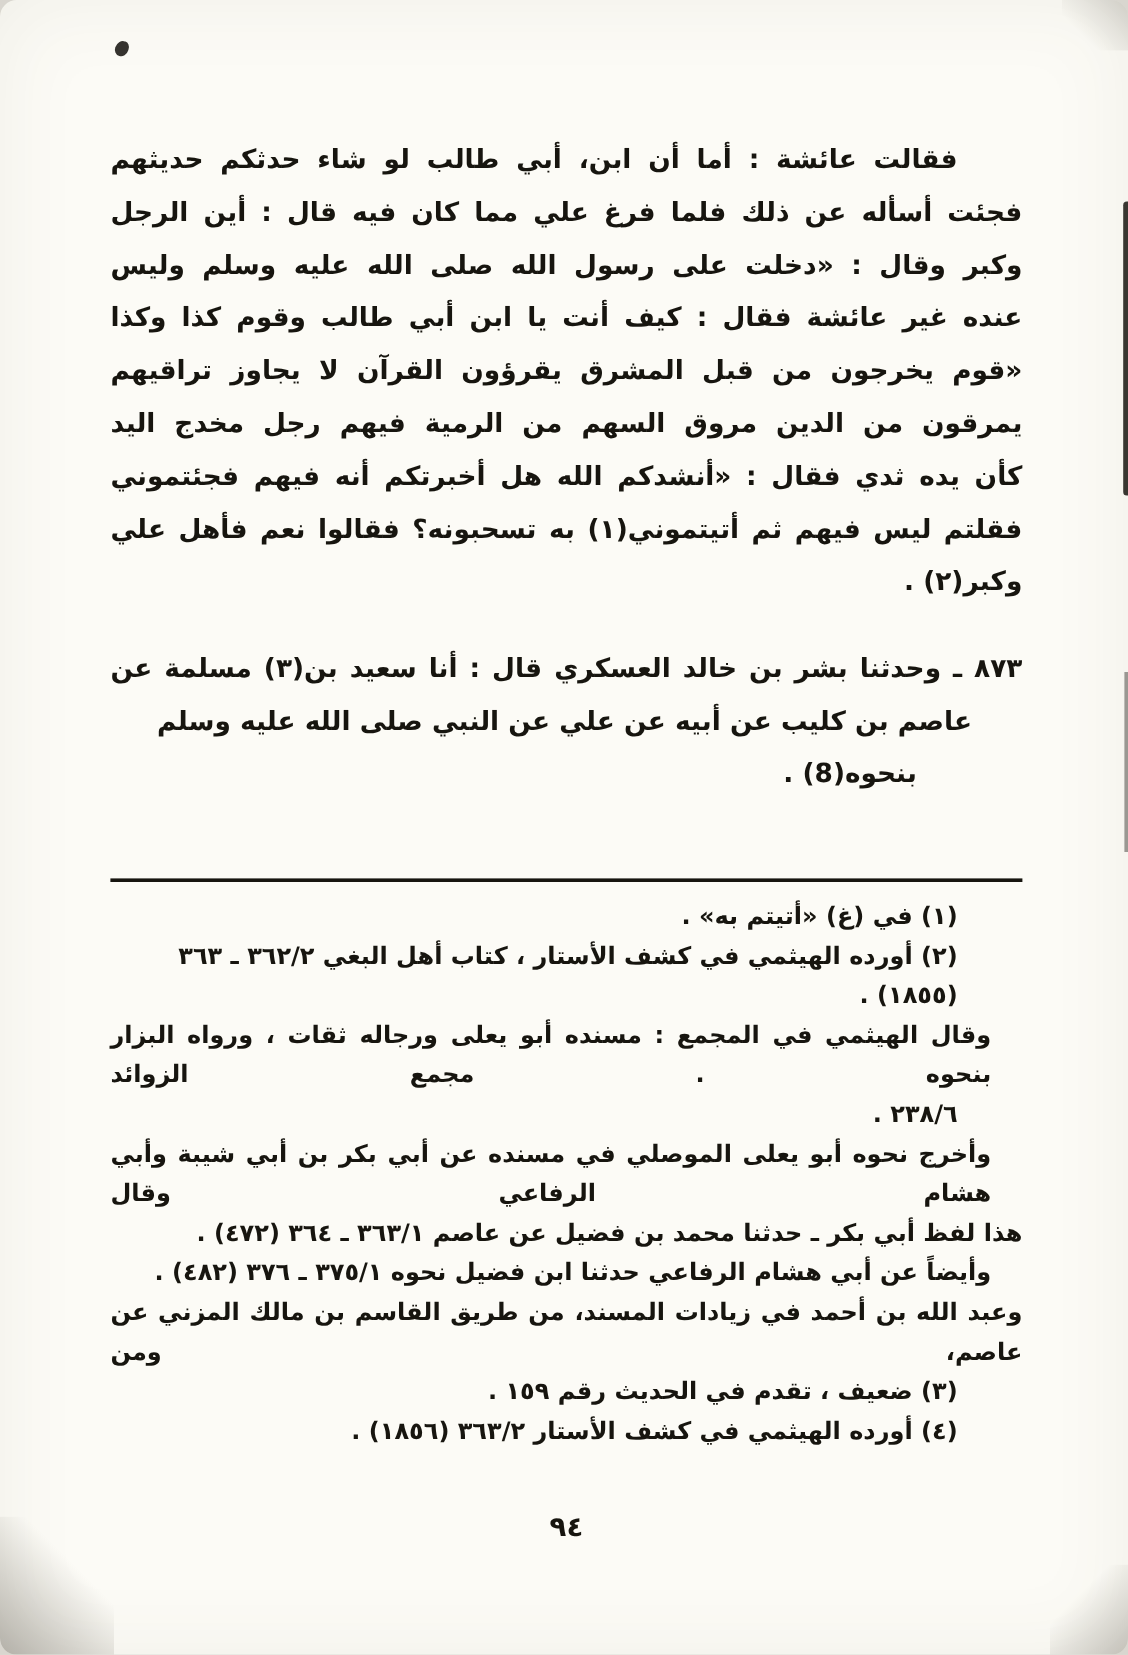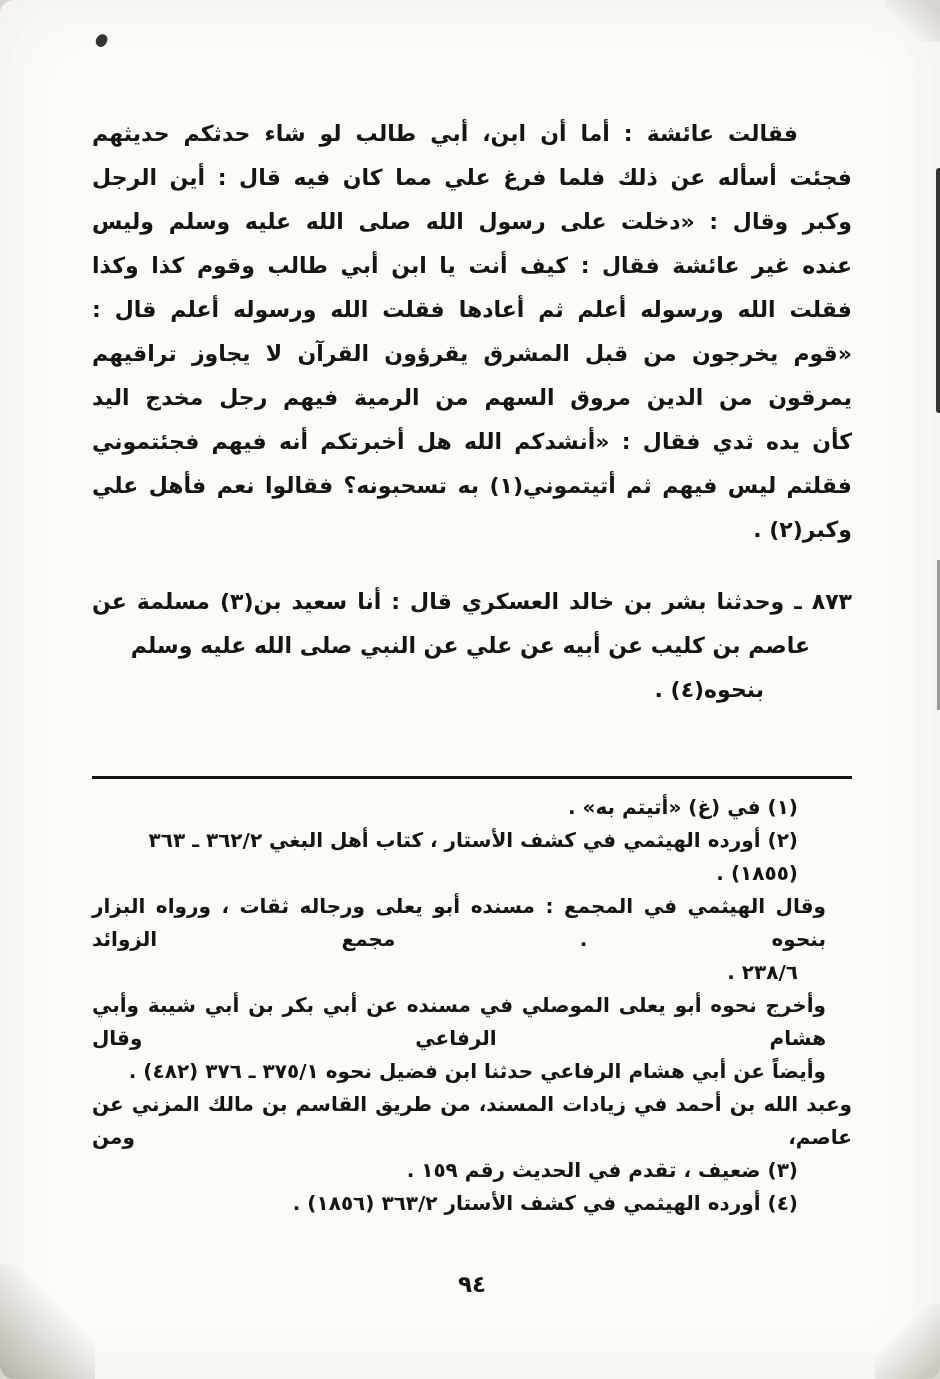--- a/index.html
+++ b/index.html
@@ -139,42 +139,42 @@
 
 <div class="page">
 
   <main class="content" dir="rtl">
 
     <section class="para">
       <div class="line ind-a">فقالت عائشة : أما أن ابن، أبي طالب لو شاء حدثكم حديثهم</div>
       <div class="line">فجئت أسأله عن ذلك فلما فرغ علي مما كان فيه قال : أين الرجل</div>
       <div class="line">وكبر وقال : «دخلت على رسول الله صلى الله عليه وسلم وليس</div>
       <div class="line">عنده غير عائشة فقال : كيف أنت يا ابن أبي طالب وقوم كذا وكذا</div>
-      <div class="line">فقلت الله ورسوله أعلم ثم أعادها فقلت الله ورسوله أعلم قال :</div>
       <div class="line">«قوم يخرجون من قبل المشرق يقرؤون القرآن لا يجاوز تراقيهم</div>
       <div class="line">يمرقون من الدين مروق السهم من الرمية فيهم رجل مخدج اليد</div>
       <div class="line">كأن يده ثدي فقال : «أنشدكم الله هل أخبرتكم أنه فيهم فجئتموني</div>
       <div class="line">فقلتم ليس فيهم ثم أتيتموني(١) به تسحبونه؟ فقالوا نعم فأهل علي</div>
       <div class="line end">وكبر(٢) .</div>
     </section>
 
     <section class="para para2">
       <div class="line">٨٧٣ ـ وحدثنا بشر بن خالد العسكري قال : أنا سعيد بن(٣) مسلمة عن</div>
       <div class="line end ind-b">عاصم بن كليب عن أبيه عن علي عن النبي صلى الله عليه وسلم</div>
-      <div class="line end ind-c">بنحوه(٤) .</div>
+      <div class="line end ind-c">بنحوه(8) .</div>
     </section>
 
     <hr class="fn-sep">
 
     <section class="footnotes">
       <div class="fn-line end fn-ind">(١) في (غ) «أتيتم به» .</div>
       <div class="fn-line end fn-ind">(٢) أورده الهيثمي في كشف الأستار ، كتاب أهل البغي ٣٦٢/٢ ـ ٣٦٣ (١٨٥٥) .</div>
       <div class="fn-line fn-ind-sm">وقال الهيثمي في المجمع : مسنده أبو يعلى ورجاله ثقات ، ورواه البزار بنحوه . مجمع الزوائد</div>
       <div class="fn-line end fn-ind">٢٣٨/٦ .</div>
       <div class="fn-line fn-ind-sm">وأخرج نحوه أبو يعلى الموصلي في مسنده عن أبي بكر بن أبي شيبة وأبي هشام الرفاعي وقال</div>
+      <div class="fn-line end">هذا لفظ أبي بكر ـ حدثنا محمد بن فضيل عن عاصم ٣٦٣/١ ـ ٣٦٤ (٤٧٢) .</div>
       <div class="fn-line end fn-ind-sm">وأيضاً عن أبي هشام الرفاعي حدثنا ابن فضيل نحوه ٣٧٥/١ ـ ٣٧٦ (٤٨٢) .</div>
       <div class="fn-line">وعبد الله بن أحمد في زيادات المسند، من طريق القاسم بن مالك المزني عن عاصم، ومن</div>
       <div class="fn-line end fn-ind">(٣) ضعيف ، تقدم في الحديث رقم ١٥٩ .</div>
       <div class="fn-line end fn-ind">(٤) أورده الهيثمي في كشف الأستار ٣٦٣/٢ (١٨٥٦) .</div>
     </section>
 
     <div class="page-number">٩٤</div>
 
   </main>
 

